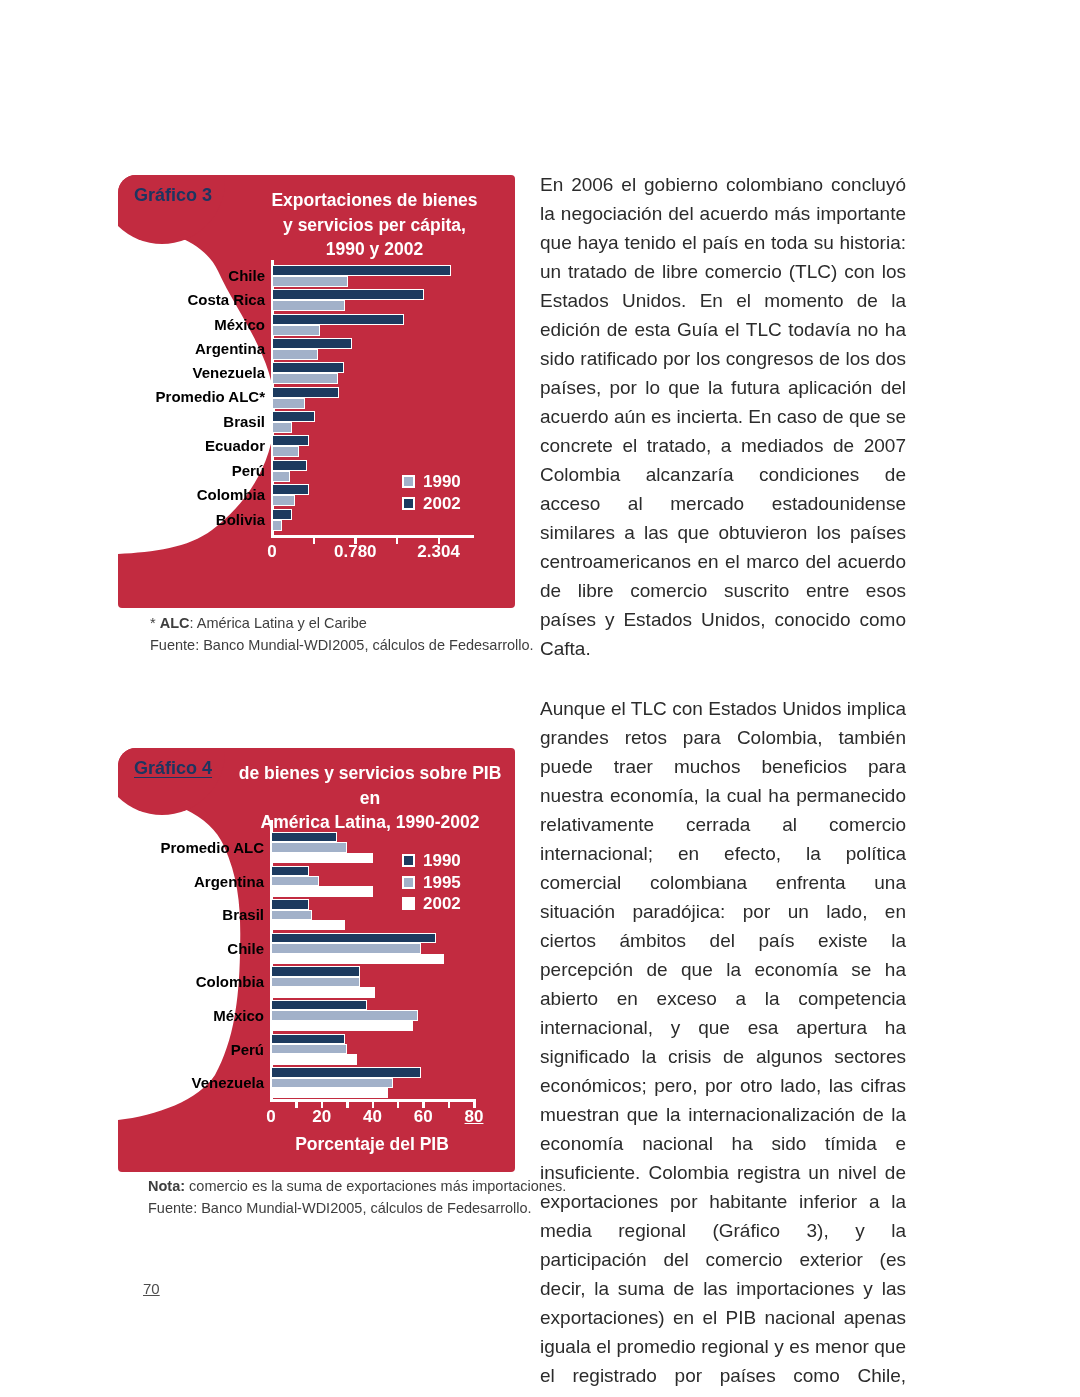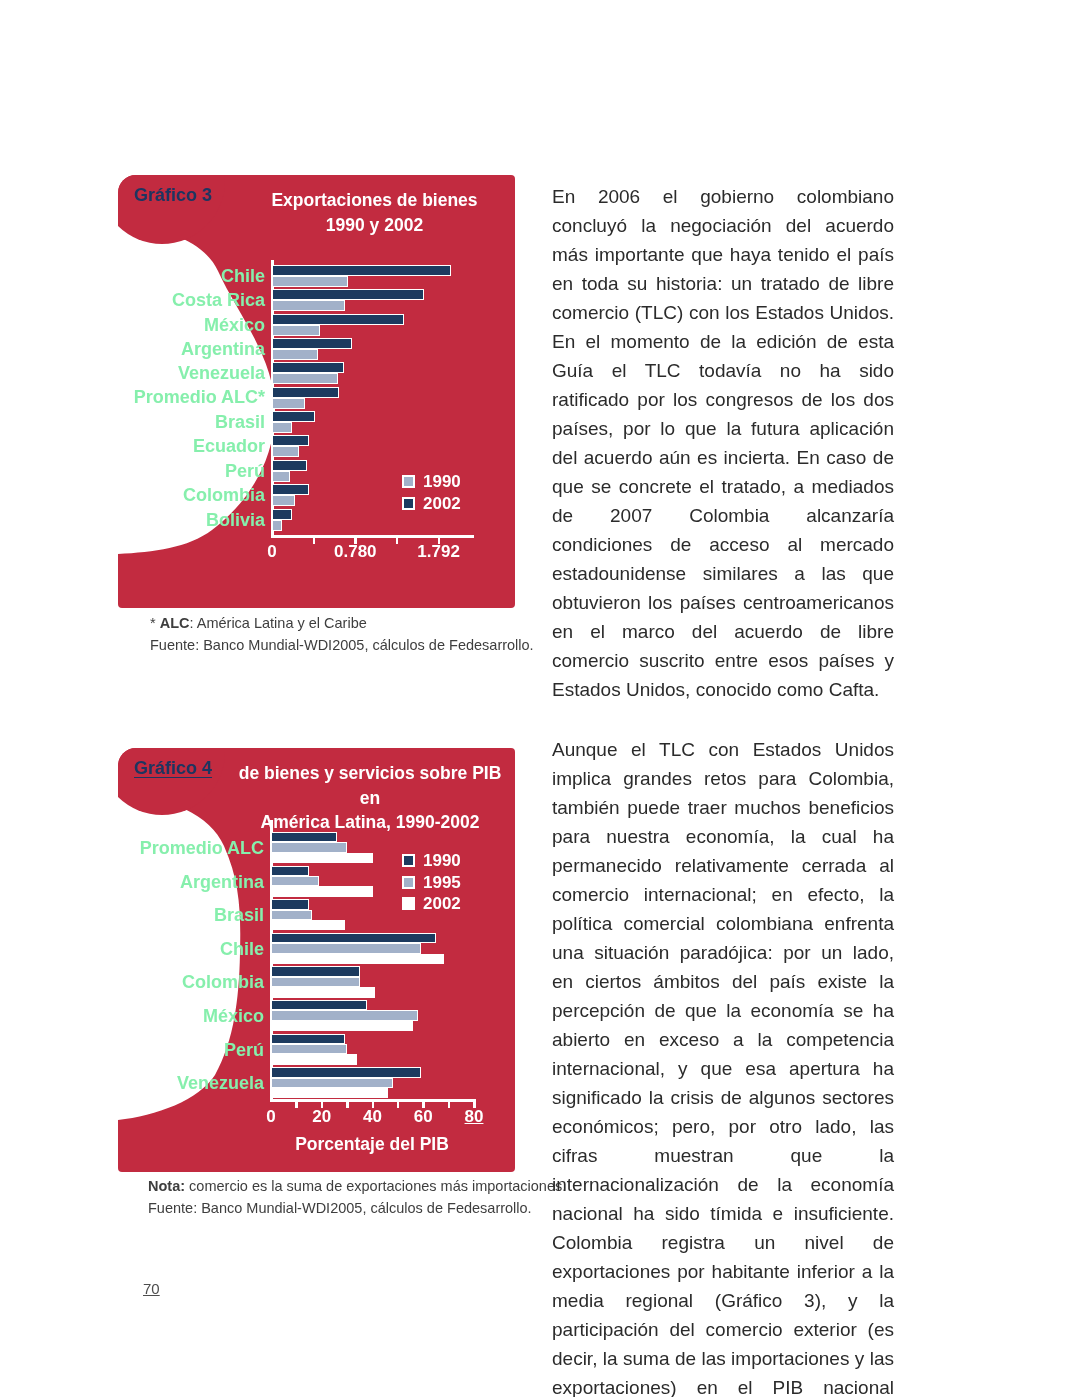--- a/index.html
+++ b/index.html
@@ -32,66 +32,67 @@
   .t3{left:130px;right:14px;}
   .t4{left:112px;right:5px;}
 
   
   .plot{position:absolute;inset:0;}
   .plot div{position:absolute;}
   .axis{background:#FFFFFF;}
   .bar{border:1.6px solid #FFFFFF;box-sizing:border-box;}
   .tick-label{width:80px;text-align:center;color:#FFFFFF;font-weight:bold;font-size:17px;}
   .xlabel{width:300px;text-align:center;color:#FFFFFF;font-weight:bold;font-size:17.5px;}
-  .cat-label{text-align:right;color:#86efac;font-weight:bold;font-size:18px;line-height:20px;height:20px;white-space:nowrap;}
+  .cat-label{text-align:right;color:#000000;font-weight:bold;font-size:15px;line-height:20px;height:20px;white-space:nowrap;}
   .lg-sq{width:9px;height:9px;border:2px solid #FFFFFF;}
   .lg-tx{color:#FFFFFF;font-weight:bold;font-size:17px;line-height:17px;}
 
   
   .footnote{
     position:absolute;color:#3E3E3E;font-size:14.5px;line-height:22px;
   }
   .fn-g3{left:150px;top:612px;}
   .fn-g4{left:148px;top:1175px;}
 
   
   .body-col{
     position:absolute;left:540px;width:366px;top:170px;
     color:#2B2B2B;font-size:19px;line-height:29px;text-align:justify;
   }
-  .body-col p{margin:12px;}
+  .body-col p{margin:0;}
   .body-col p + p{margin-top:31px;}
 
   .page-number{position:absolute;left:143px;top:1280px;font-size:15px;color:#4D4D4D;text-decoration:underline;}
 </style>
 </head>
 <body>
 
 <div class="page">
 
   <section class="panel panel-g3">
     <svg class="blob" viewBox="0 0 397 433" preserveAspectRatio="none">
       <path d="M0,46 C55,54 88,70 100,96 C120,140 159,185 157,240 C155,295 122,334 94,355 C70,373 36,377 0,379 L0,46 Z" fill="#FFFFFF"></path>
       <circle cx="44" cy="6" r="63" fill="#C22B40"></circle>
     </svg>
     <h2 class="panel-label">Gráfico 3</h2>
     <div class="panel-title t3">
       <div>Exportaciones de bienes</div>
+      <div>y servicios per cápita,</div>
       <div>1990 y 2002</div>
     </div>
     <div class="plot" id="plot-g3">
         <div class="axis" style="left: 153px; top: 85px; width: 2.5px; height: 275px;"></div>
         <div class="axis" style="left: 153px; top: 360px; width: 203px; height: 2.5px;"></div>
         <div class="axis" style="left: 194.65px; top: 360px; width: 2.5px; height: 9px;"></div>
         <div class="axis" style="left: 236.3px; top: 360px; width: 2.5px; height: 9px;"></div>
         <div class="axis" style="left: 277.95px; top: 360px; width: 2.5px; height: 9px;"></div>
         <div class="axis" style="left: 319.6px; top: 360px; width: 2.5px; height: 9px;"></div>
         <div class="tick-label" style="left: 114px; top: 367px;">0</div>
         <div class="tick-label" style="left: 197.3px; top: 367px;">0.780</div>
-        <div class="tick-label" style="left: 280.6px; top: 367px;">1.792</div>
+        <div class="tick-label" style="left: 280.6px; top: 367px;">2.304</div>
         <div class="cat-label" style="left: 0px; top: 91px; width: 147px;">Chile</div>
         <div class="bar" style="left: 154px; top: 90px; width: 179px; height: 11px; background: rgb(28, 58, 95);"></div>
         <div class="bar" style="left: 154px; top: 101px; width: 76px; height: 11px; background: rgb(162, 177, 201);"></div>
         <div class="cat-label" style="left: 0px; top: 115.35px; width: 147px;">Costa Rica</div>
         <div class="bar" style="left: 154px; top: 114.35px; width: 152px; height: 11px; background: rgb(28, 58, 95);"></div>
         <div class="bar" style="left: 154px; top: 125.35px; width: 73px; height: 11px; background: rgb(162, 177, 201);"></div>
         <div class="cat-label" style="left: 0px; top: 139.7px; width: 147px;">México</div>
         <div class="bar" style="left: 154px; top: 138.7px; width: 132px; height: 11px; background: rgb(28, 58, 95);"></div>
         <div class="bar" style="left: 154px; top: 149.7px; width: 48px; height: 11px; background: rgb(162, 177, 201);"></div>
         <div class="cat-label" style="left: 0px; top: 164.05px; width: 147px;">Argentina</div>

